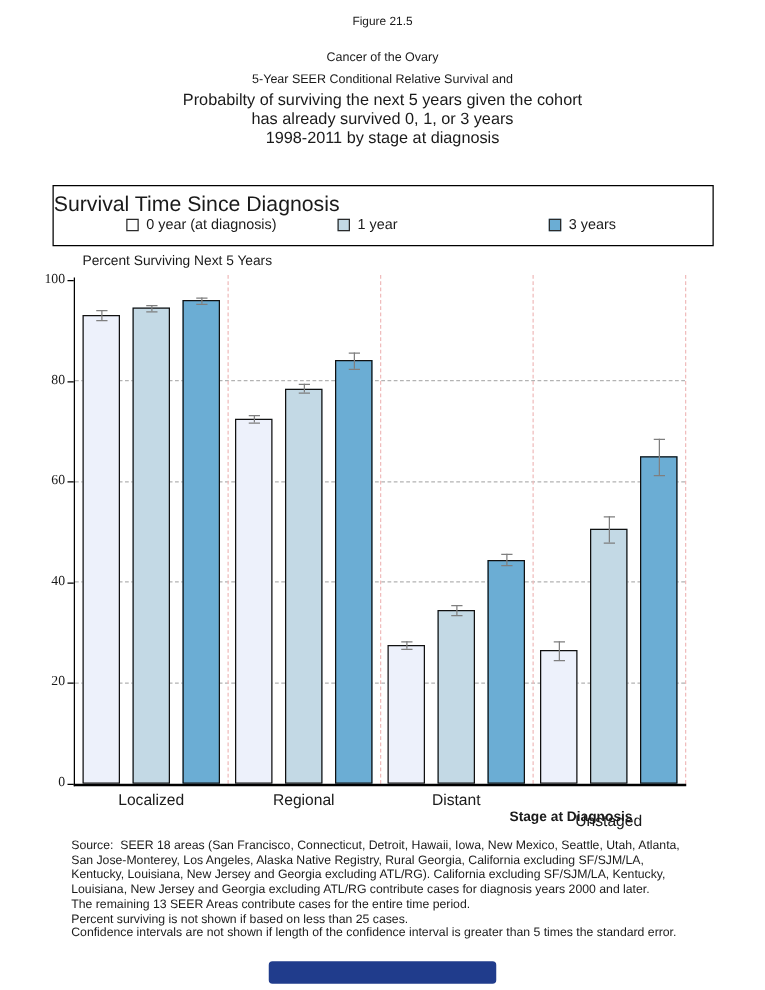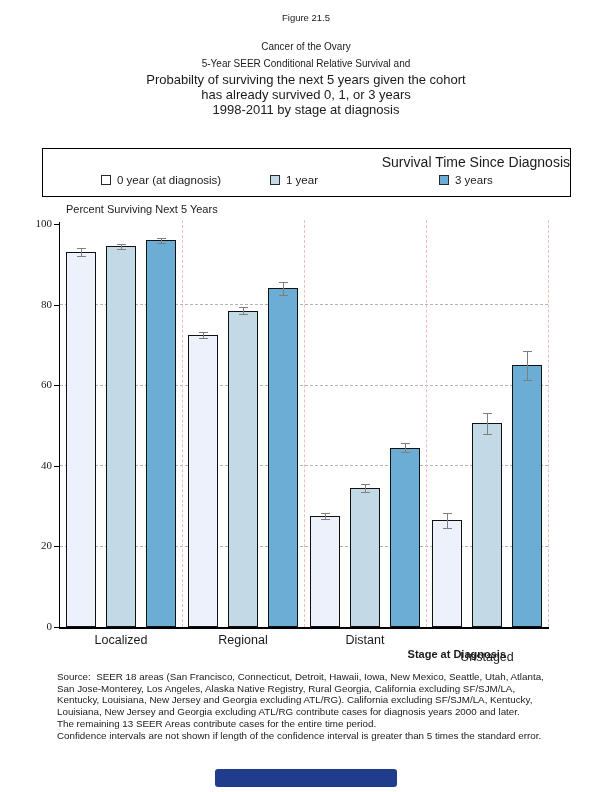--- a/index.html
+++ b/index.html
@@ -7,21 +7,21 @@
     position:relative;width:612px;height:792px;background:#ffffff;
     font-family:"Liberation Sans","DejaVu Sans",sans-serif;color:#1a1a1a;
     overflow:hidden;margin:0 auto;
   }
   .abs{position:absolute;}
   #figure-label{top:12px;left:0;width:612px;text-align:center;font-size:9.5px;}
   #title-block{top:38px;left:0;width:612px;text-align:center;}
   .title-line{font-size:10px;line-height:17px;}
   .subtitle-line{font-size:13px;line-height:15px;}
   #legend-box{left:42px;top:148px;width:527px;height:47px;border:1px solid #000;background:#fff;}
-  #legend-title{top:5px;left:0;width:527px;text-align:right;font-size:14px;}
+  #legend-title{top:5px;left:0;width:527px;text-align:left;font-size:17px;}
   .legend-item{top:25px;height:12px;display:flex;align-items:center;}
   .legend-swatch{width:10px;height:10px;border:1px solid #2a2a2a;box-sizing:border-box;margin-right:6px;flex:0 0 auto;}
   .legend-label{font-size:11.5px;white-space:nowrap;}
   #chart{left:0;top:0;width:492px;height:792px;}
   #plot-title{left:66px;top:203px;font-size:11px;}
   .ytick-label{width:36px;text-align:right;font-size:11px;font-family:Liberation Serif, serif;}
   .gridline{border-top:1px dashed #b3b3b3;height:0;}
   .separator{border-left:1px dashed #f0bcbc;width:0;}
   .axis-y{width:1px;background:#000;}
   .axis-x{height:2px;background:#000;}
@@ -146,18 +146,19 @@
     </div>
 
   <div id="xaxis-title" class="abs">Stage at Diagnosis</div>
 
   <div id="footer" class="abs">
     <div class="footer-line">Source:  SEER 18 areas (San Francisco, Connecticut, Detroit, Hawaii, Iowa, New Mexico, Seattle, Utah, Atlanta,</div>
     <div class="footer-line">San Jose-Monterey, Los Angeles, Alaska Native Registry, Rural Georgia, California excluding SF/SJM/LA,</div>
     <div class="footer-line">Kentucky, Louisiana, New Jersey and Georgia excluding ATL/RG). California excluding SF/SJM/LA, Kentucky,</div>
     <div class="footer-line">Louisiana, New Jersey and Georgia excluding ATL/RG contribute cases for diagnosis years 2000 and later.</div>
     <div class="footer-line">The remaining 13 SEER Areas contribute cases for the entire time period.</div>
+    <div class="footer-line">Percent surviving is not shown if based on less than 25 cases.</div>
     <div class="footer-line">Confidence intervals are not shown if length of the confidence interval is greater than 5 times the standard error.</div>
   </div>
 
   <div id="bottom-navy-bar" class="abs" style="background: rgb(32, 60, 140);"></div>
 
 </div>
 
 </body></html>

